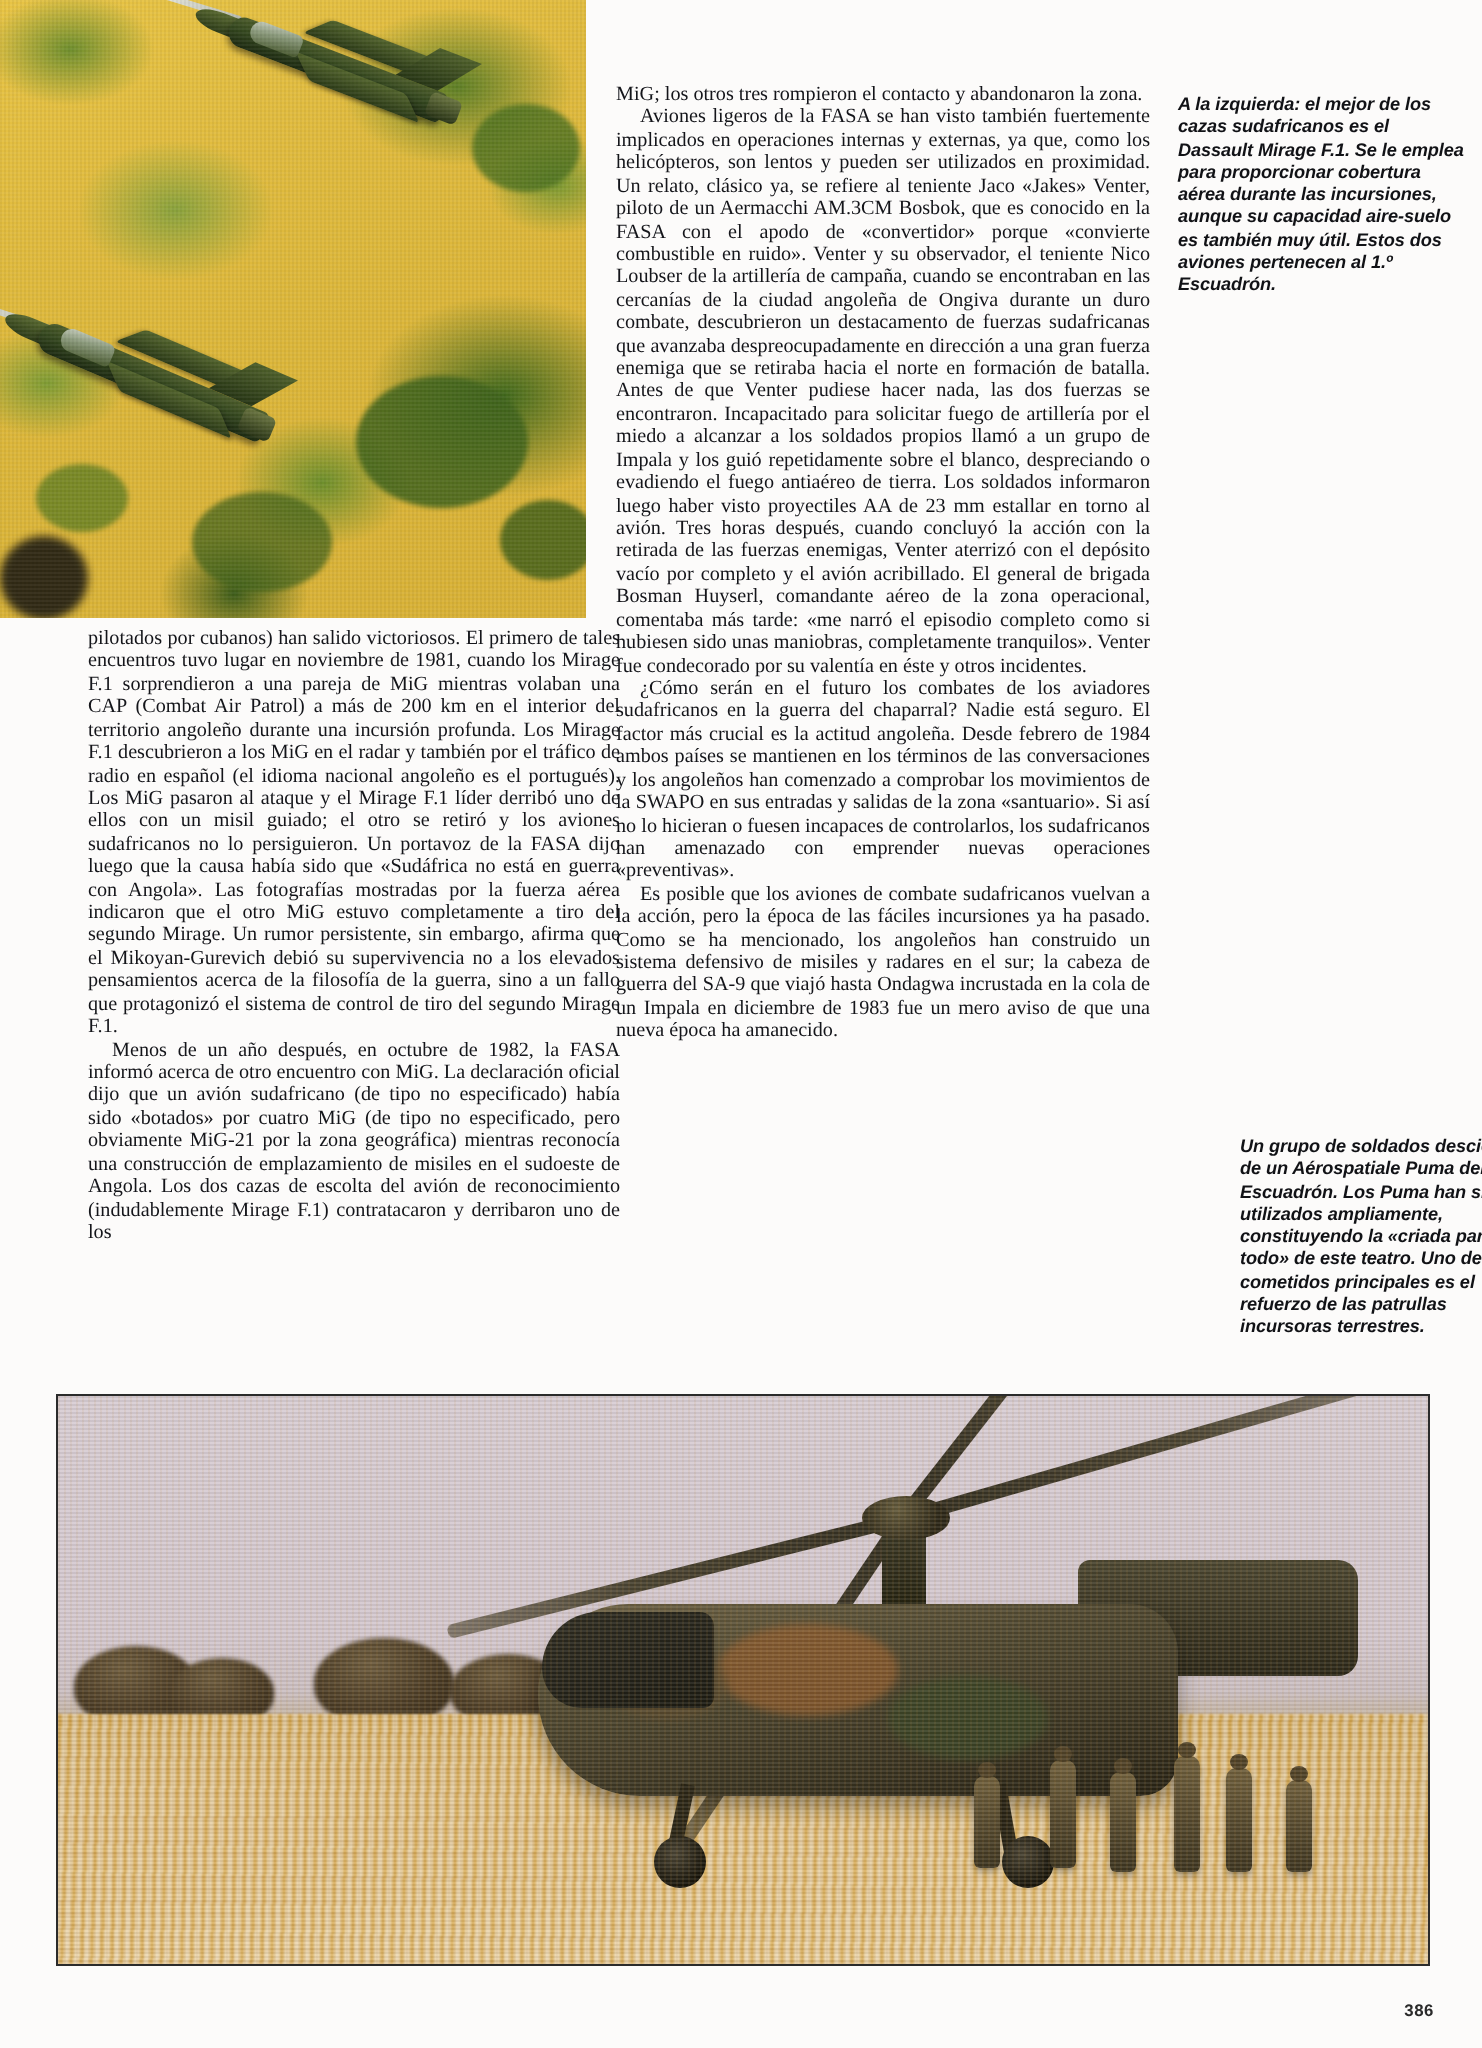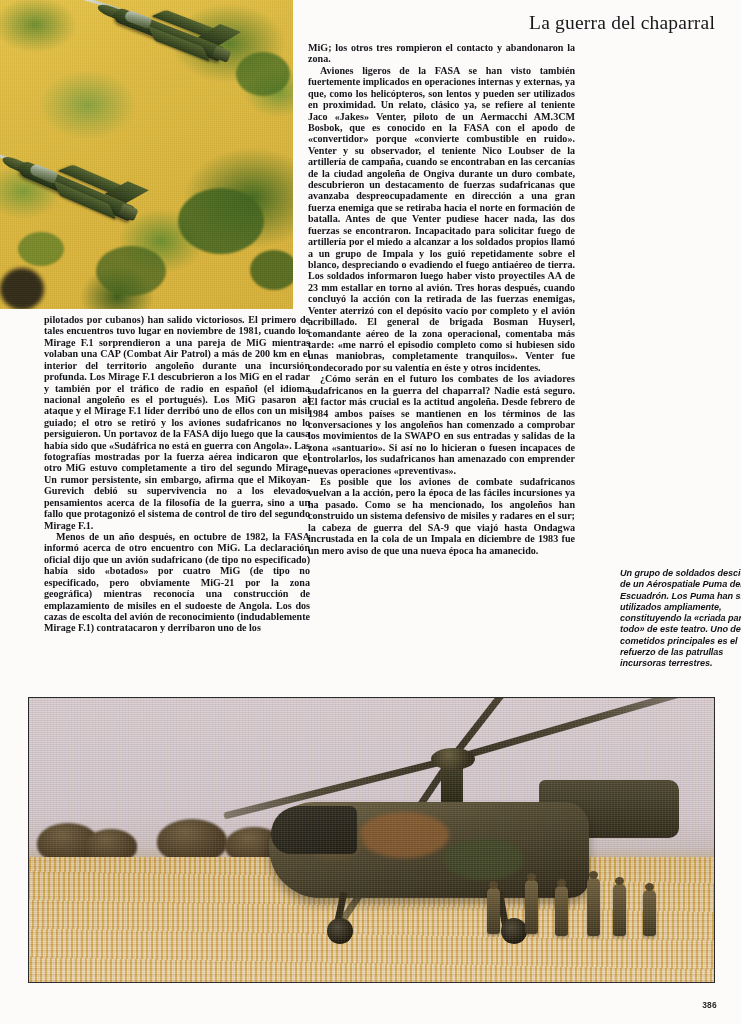--- a/index.html
+++ b/index.html
@@ -149,21 +149,20 @@
     font-size: 10.1px;
     line-height: 11.42px;
     color: #14151a;
     text-align: justify;
     text-justify: inter-word;
     hyphens: manual;
   }
   .bodycol p {
     margin: 0;
     text-indent: 12px;
-    font-weight: bold;
   }
   .bodycol p.noindent { text-indent: 0; }
 
   #col-left-lower {
     left: 44px;
     top: 314px;
     width: 266px;
   }
   #col-middle {
     left: 308px;
@@ -366,34 +365,34 @@
       <div class="wingA"></div>
       <div class="wingB"></div>
       <div class="tail"></div>
       <div class="exhaust"></div>
       <div class="canopy"></div>
     </div>
 
     <div class="noise"></div>
   </div>
 
-  <div id="headline">La guerra del chaparral</div>
 
   <div class="bodycol" id="col-left-lower">
     <p class="noindent">pilotados por cubanos) han salido victoriosos. El primero de tales encuentros tuvo lugar en noviembre de 1981, cuando los Mirage F.1 sorprendieron a una pareja de MiG mientras volaban una CAP (Combat Air Patrol) a más de 200 km en el interior del territorio angoleño durante una incursión profunda. Los Mirage F.1 descubrieron a los MiG en el radar y también por el tráfico de radio en español (el idioma nacional angoleño es el portugués). Los MiG pasaron al ataque y el Mirage F.1 líder derribó uno de ellos con un misil guiado; el otro se retiró y los aviones sudafricanos no lo persiguieron. Un portavoz de la FASA dijo luego que la causa había sido que «Sudáfrica no está en guerra con Angola». Las fotografías mostradas por la fuerza aérea indicaron que el otro MiG estuvo completamente a tiro del segundo Mirage. Un rumor persistente, sin embargo, afirma que el Mikoyan-Gurevich debió su supervivencia no a los elevados pensamientos acerca de la filosofía de la guerra, sino a un fallo que protagonizó el sistema de control de tiro del segundo Mirage F.1.</p>
     <p>Menos de un año después, en octubre de 1982, la FASA informó acerca de otro encuentro con MiG. La declaración oficial dijo que un avión sudafricano (de tipo no especificado) había sido «botados» por cuatro MiG (de tipo no especificado, pero obviamente MiG-21 por la zona geográfica) mientras reconocía una construcción de emplazamiento de misiles en el sudoeste de Angola. Los dos cazas de escolta del avión de reconocimiento (indudablemente Mirage F.1) contratacaron y derribaron uno de los</p>
   </div>
 
   <div class="bodycol" id="col-middle">
     <p class="noindent">MiG; los otros tres rompieron el contacto y abandonaron la zona.</p>
     <p>Aviones ligeros de la FASA se han visto también fuertemente implicados en operaciones internas y externas, ya que, como los helicópteros, son lentos y pueden ser utilizados en proximidad. Un relato, clásico ya, se refiere al teniente Jaco «Jakes» Venter, piloto de un Aermacchi AM.3CM Bosbok, que es conocido en la FASA con el apodo de «convertidor» porque «convierte combustible en ruido». Venter y su observador, el teniente Nico Loubser de la artillería de campaña, cuando se encontraban en las cercanías de la ciudad angoleña de Ongiva durante un duro combate, descubrieron un destacamento de fuerzas sudafricanas que avanzaba despreocupadamente en dirección a una gran fuerza enemiga que se retiraba hacia el norte en formación de batalla. Antes de que Venter pudiese hacer nada, las dos fuerzas se encontraron. Incapacitado para solicitar fuego de artillería por el miedo a alcanzar a los soldados propios llamó a un grupo de Impala y los guió repetidamente sobre el blanco, despreciando o evadiendo el fuego antiaéreo de tierra. Los soldados informaron luego haber visto proyectiles AA de 23 mm estallar en torno al avión. Tres horas después, cuando concluyó la acción con la retirada de las fuerzas enemigas, Venter aterrizó con el depósito vacío por completo y el avión acribillado. El general de brigada Bosman Huyserl, comandante aéreo de la zona operacional, comentaba más tarde: «me narró el episodio completo como si hubiesen sido unas maniobras, completamente tranquilos». Venter fue condecorado por su valentía en éste y otros incidentes.</p>
     <p>¿Cómo serán en el futuro los combates de los aviadores sudafricanos en la guerra del chaparral? Nadie está seguro. El factor más crucial es la actitud angoleña. Desde febrero de 1984 ambos países se mantienen en los términos de las conversaciones y los angoleños han comenzado a comprobar los movimientos de la SWAPO en sus entradas y salidas de la zona «santuario». Si así no lo hicieran o fuesen incapaces de controlarlos, los sudafricanos han amenazado con emprender nuevas operaciones «preventivas».</p>
     <p>Es posible que los aviones de combate sudafricanos vuelvan a la acción, pero la época de las fáciles incursiones ya ha pasado. Como se ha mencionado, los angoleños han construido un sistema defensivo de misiles y radares en el sur; la cabeza de guerra del SA-9 que viajó hasta Ondagwa incrustada en la cola de un Impala en diciembre de 1983 fue un mero aviso de que una nueva época ha amanecido.</p>
   </div>
 
+  <div class="caption" id="caption-mirage">A la izquierda: el mejor de los cazas sudafricanos es el Dassault Mirage F.1. Se le emplea para proporcionar cobertura aérea durante las incursiones, aunque su capacidad aire-suelo es también muy útil. Estos dos aviones pertenecen al 1.º Escuadrón.</div>
   <div class="caption" id="caption-puma">Un grupo de soldados desciende de un Aérospatiale Puma del 19.º Escuadrón. Los Puma han sido utilizados ampliamente, constituyendo la «criada para todo» de este teatro. Uno de sus cometidos principales es el refuerzo de las patrullas incursoras terrestres.</div>
 
   <div id="photo-puma">
     <div class="bg"></div>
 
     <div class="treeline">
       <div class="tree" style="left:8px;width:62px;height:40px;"></div>
       <div class="tree" style="left:56px;width:52px;height:34px;"></div>
       <div class="tree" style="left:128px;width:70px;height:44px;"></div>
       <div class="tree" style="left:196px;width:58px;height:36px;"></div>

